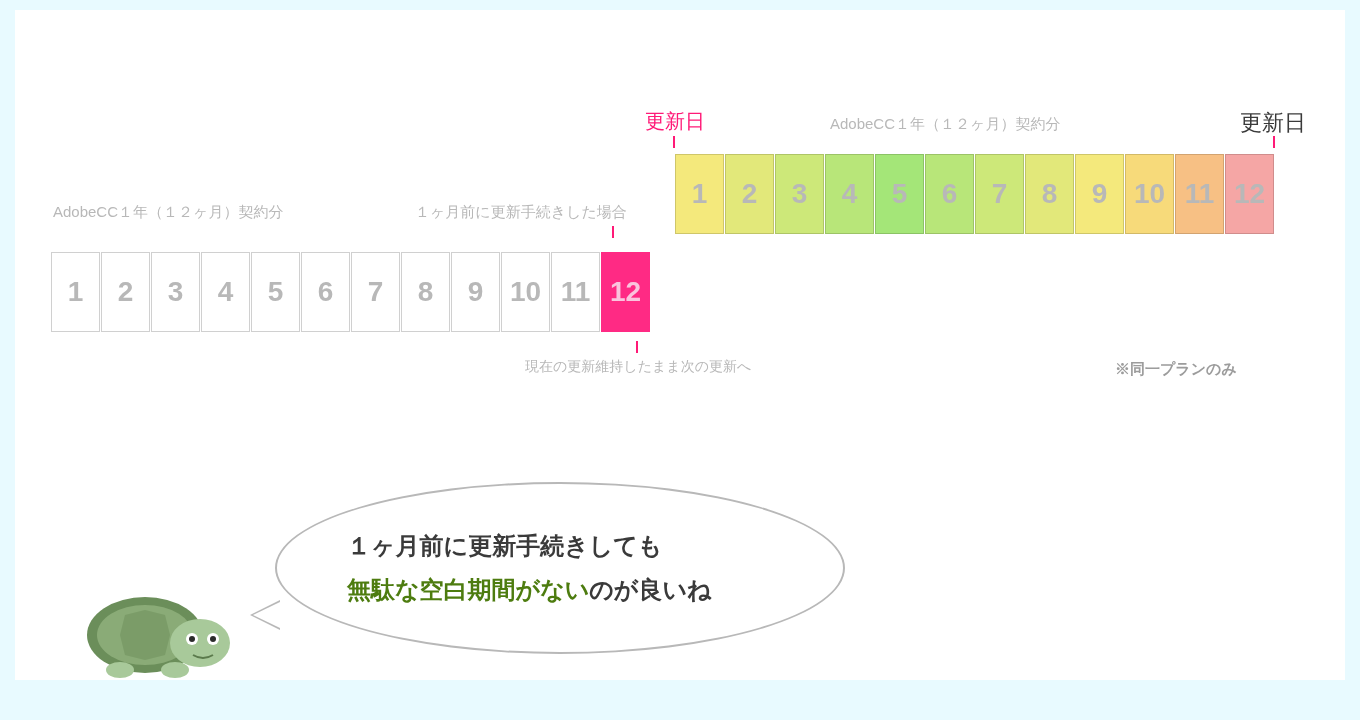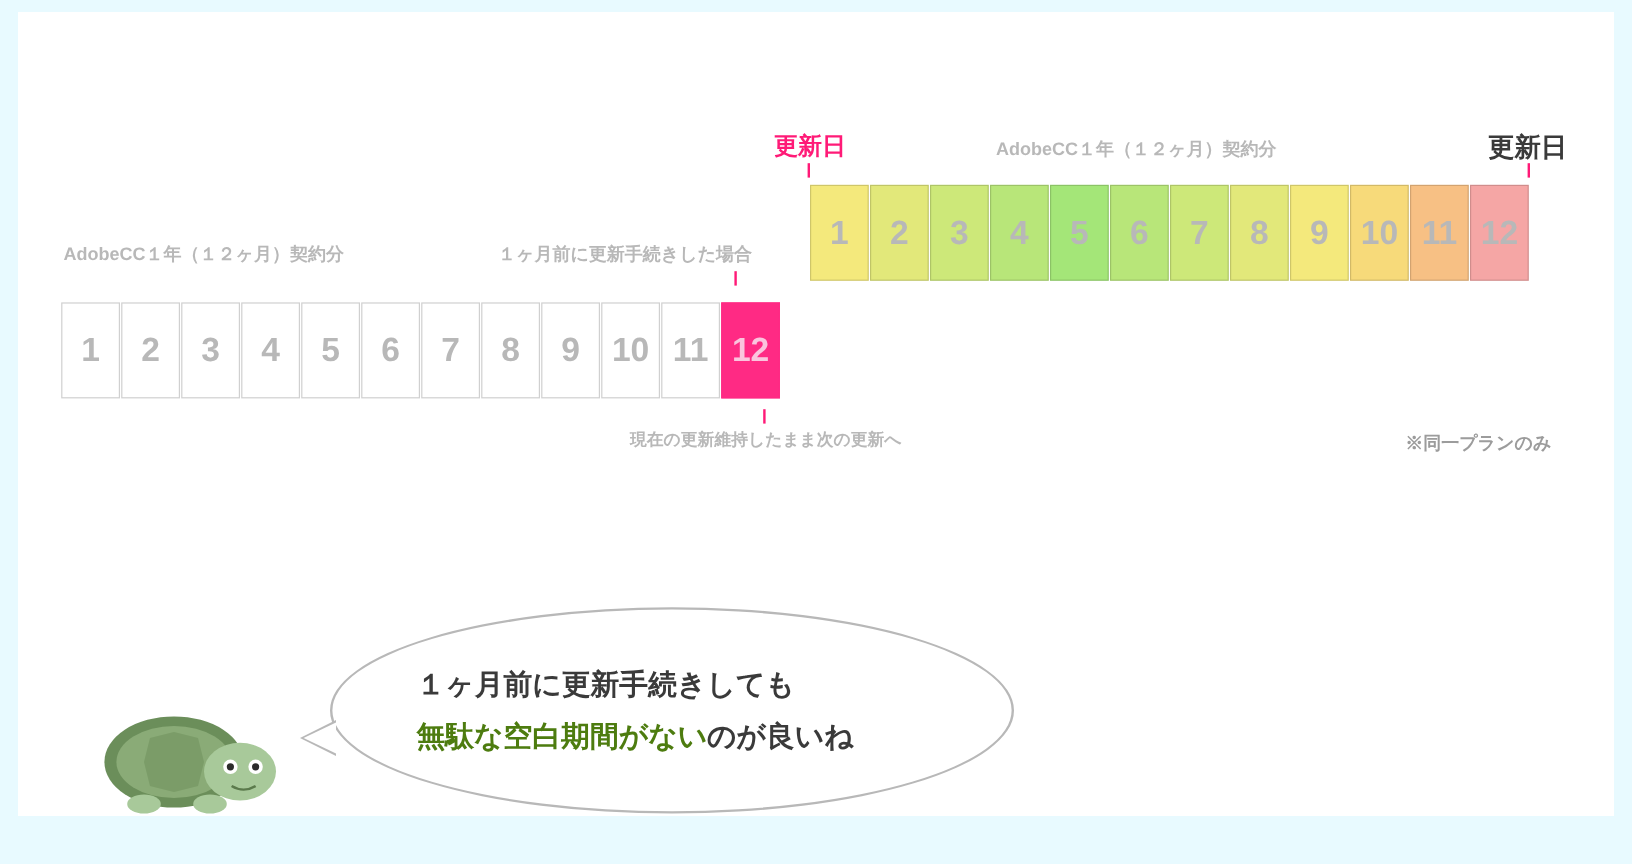--- a/index.html
+++ b/index.html
@@ -1,18 +1,18 @@
 <!DOCTYPE html>
 <html><head>
 <meta charset="utf-8">
 <style>
   *{box-sizing:border-box;margin:0;padding:0}
   body{font-family:"Hiragino Kaku Gothic ProN","Yu Gothic","Meiryo",sans-serif;background:#e8faff;width:1360px;height:720px;position:relative;overflow:hidden}
   .canvas{position:absolute;left:15px;top:10px;width:1330px;height:670px;background:#fff}
-  .lbl{position:absolute;font-weight:700;color:#b8b8b8;font-size:15px}
+  .lbl{position:absolute;font-weight:400;color:#b8b8b8;font-size:15px}
   .lbl.pink{color:#ff1a77;font-size:20px}
   .lbl.dark{color:#3a3a3a;font-size:22px}
   .tick{position:absolute;width:2px;height:12px;background:#ff1a77}
   .grid{position:absolute;display:flex}
   .cell{width:49px;height:80px;border:1px solid #d0d0d0;display:flex;align-items:center;justify-content:center;font-size:28px;font-weight:800;color:#b8b8b8;margin-right:1px;background:#fff}
   .cell.hot{background:#ff2a84;color:#fac4dd;border-color:#ff2a84}
   .cell.c{color:#b8b8b8;border:1px solid rgba(0,0,0,0.15)}
   .note{position:absolute;font-size:15px;font-weight:700;color:#9c9c9c}
   .bubble{position:absolute;border:2px solid #b8b8b8;border-radius:50%/50%;background:#fff;padding:46px 60px 46px 70px;text-align:left}
   .bubble .l1{font-size:24px;font-weight:800;color:#3a3a3a;margin-bottom:12px}
@@ -61,23 +61,23 @@
       <div class="cell c" style="background: rgb(205, 232, 121);">7</div>
       <div class="cell c" style="background: rgb(226, 232, 122);">8</div>
       <div class="cell c" style="background: rgb(244, 233, 124);">9</div>
       <div class="cell c" style="background: rgb(247, 218, 122);">10</div>
       <div class="cell c" style="background: rgb(247, 192, 132);">11</div>
       <div class="cell c" style="background: rgb(245, 166, 165);">12</div>
     </div>
 
   <div class="tick" style="left:621px;top:331px"></div>
   <div class="lbl" style="left:510px;top:348px;font-size:14px">現在の更新維持したまま次の更新へ</div>
-  <div class="note" style="left:1156px;top:350px">※同一プランのみ</div>
+  <div class="note" style="left:1100px;top:350px">※同一プランのみ</div>
 
-  <div class="bubble" style="left:260px;top:496px;width:570px">
+  <div class="bubble" style="left:260px;top:472px;width:570px">
     <div class="l1">１ヶ月前に更新手続きしても</div>
     <div class="l2"><span class="em">無駄な空白期間がない</span><span>のが良いね</span></div>
   </div>
   <div class="tail" style="left:235px;top:590px"></div>
 
   <svg class="turtle" style="left:60px;top:555px" width="160" height="130" viewBox="0 0 160 130">
     <ellipse cx="70" cy="70" rx="58" ry="38" fill="#6b8e5a"></ellipse>
     <ellipse cx="70" cy="70" rx="48" ry="30" fill="#8aab77"></ellipse>
     <path d="M50 50 L70 45 L90 50 L95 70 L90 90 L70 95 L50 90 L45 70 Z" fill="#6b8e5a" opacity="0.5"></path>
     <ellipse cx="125" cy="78" rx="30" ry="24" fill="#a8c99a"></ellipse>

